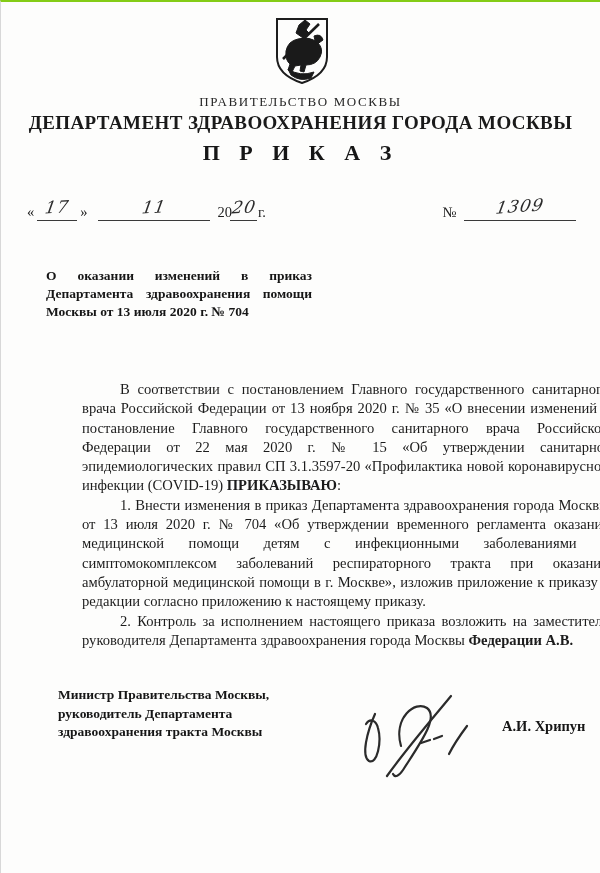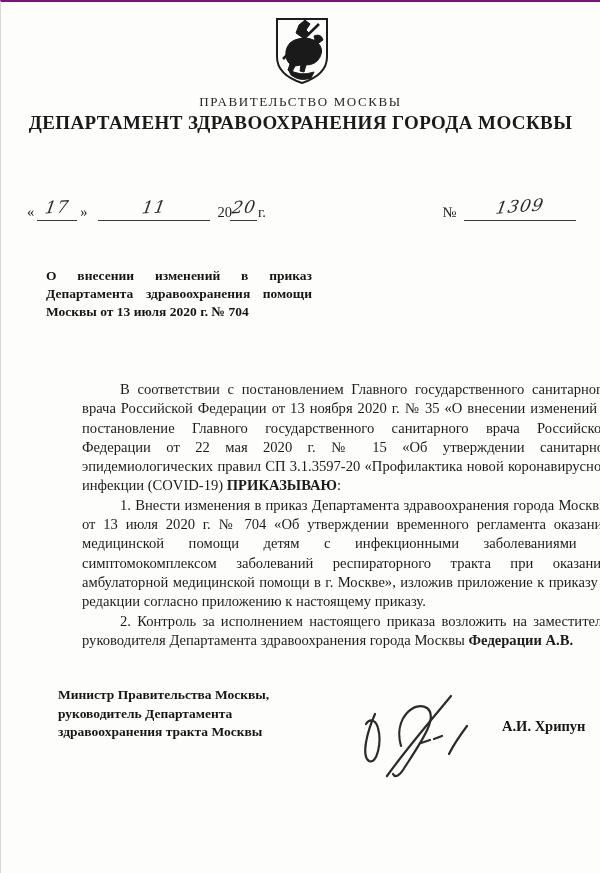--- a/index.html
+++ b/index.html
@@ -1,20 +1,20 @@
 <!DOCTYPE html>
 <html><head>
 <meta charset="utf-8">
 <style>
   html,body{margin:0;padding:0;background:#ffffff;}
   .page{
     position:relative;
     width:600px;height:873px;
     background:#fdfdfc;
-    border-top:2px solid #701a75;
+    border-top:2px solid #84cc16;
     border-left:1px solid #d8d8d8;
     box-sizing:border-box;
     overflow:hidden;
     font-family:"Liberation Serif", serif;
     color:#1d1d1d;
     text-decoration:underline;
   }
   .abs{position:absolute;}
   
   .emblem{left:273px;top:15px;width:56px;height:68px;}
@@ -96,39 +96,40 @@
         <path d="M12 34 q2 -10 12 -12 q12 -3 20 4 q6 6 2 14 q-4 8 -14 8 l-2 7 -4 -1 1 -6 -6 1 -3 6 -4 -2 2 -6 q-5 -4 -4 -13 z"></path>
         <path d="M40 19 q7 -3 9 4 l-7 5 z"></path>
         <line x1="9" y1="42" x2="45" y2="7" stroke-width="2.6"></line>
         <path d="M14 52 q12 8 26 3 l-3 6 q-11 4 -20 -3 z"></path>
       </g>
     </svg>
   </div>
 
   <div class="abs gov-name">ПРАВИТЕЛЬСТВО МОСКВЫ</div>
   <div class="abs dept-name">ДЕПАРТАМЕНТ ЗДРАВООХРАНЕНИЯ ГОРОДА МОСКВЫ</div>
+  <div class="abs doc-title">П Р И К А З</div>
 
   <div class="abs date-row">
     <span class="date-left">
       <span>«</span>
       <span class="blank blank-day"><span class="hand">17</span></span>
       <span>»</span>
       <span class="blank blank-month"><span class="hand">11</span></span>
       <span>20</span>
       <span class="blank blank-year"><span class="hand">20</span></span>
       <span>г.</span>
     </span>
     <span class="date-right">
       <span>№</span>
       <span class="blank blank-num"><span class="hand hand-num">1309</span></span>
     </span>
   </div>
 
   <div class="abs subject">
-    <div class="line">О внесении изменений в приказ</div>
+    <div class="line">О оказании изменений в приказ</div>
     <div class="line">Департамента здравоохранения помощи</div>
     <div class="line">Москвы от 13 июля 2020 г. № 704</div>
   </div>
 
   <div class="abs body-text">
     <p><span>В соответствии с постановлением Главного государственного санитарного врача Российской Федерации от 13 ноября 2020 г. № 35 «О внесении изменений в постановление Главного государственного санитарного врача Российской Федерации от 22 мая 2020 г. № 15 «Об утверждении санитарно-эпидемиологических правил СП 3.1.3597-20 «Профилактика новой коронавирусной инфекции (COVID-19) </span><b>ПРИКАЗЫВАЮ</b><span>:</span></p>
     <p>1. Внести изменения в приказ Департамента здравоохранения города Москвы от 13 июля 2020 г. № 704 «Об утверждении временного регламента оказания медицинской помощи детям с инфекционными заболеваниями и симптомокомплексом заболеваний респираторного тракта при оказании амбулаторной медицинской помощи в г. Москве», изложив приложение к приказу в редакции согласно приложению к настоящему приказу.</p>
     <p><span>2. Контроль за исполнением настоящего приказа возложить на заместителя руководителя Департамента здравоохранения города Москвы </span><b>Федерации А.В.</b></p>
   </div>
 

